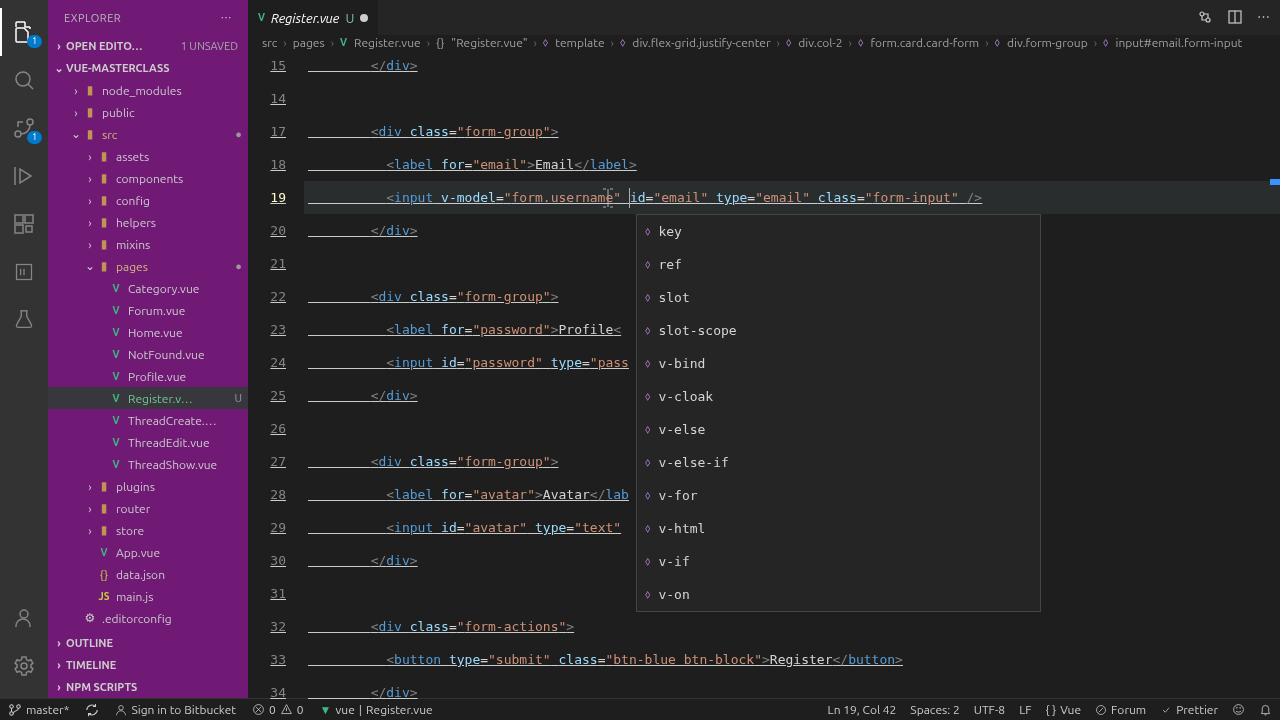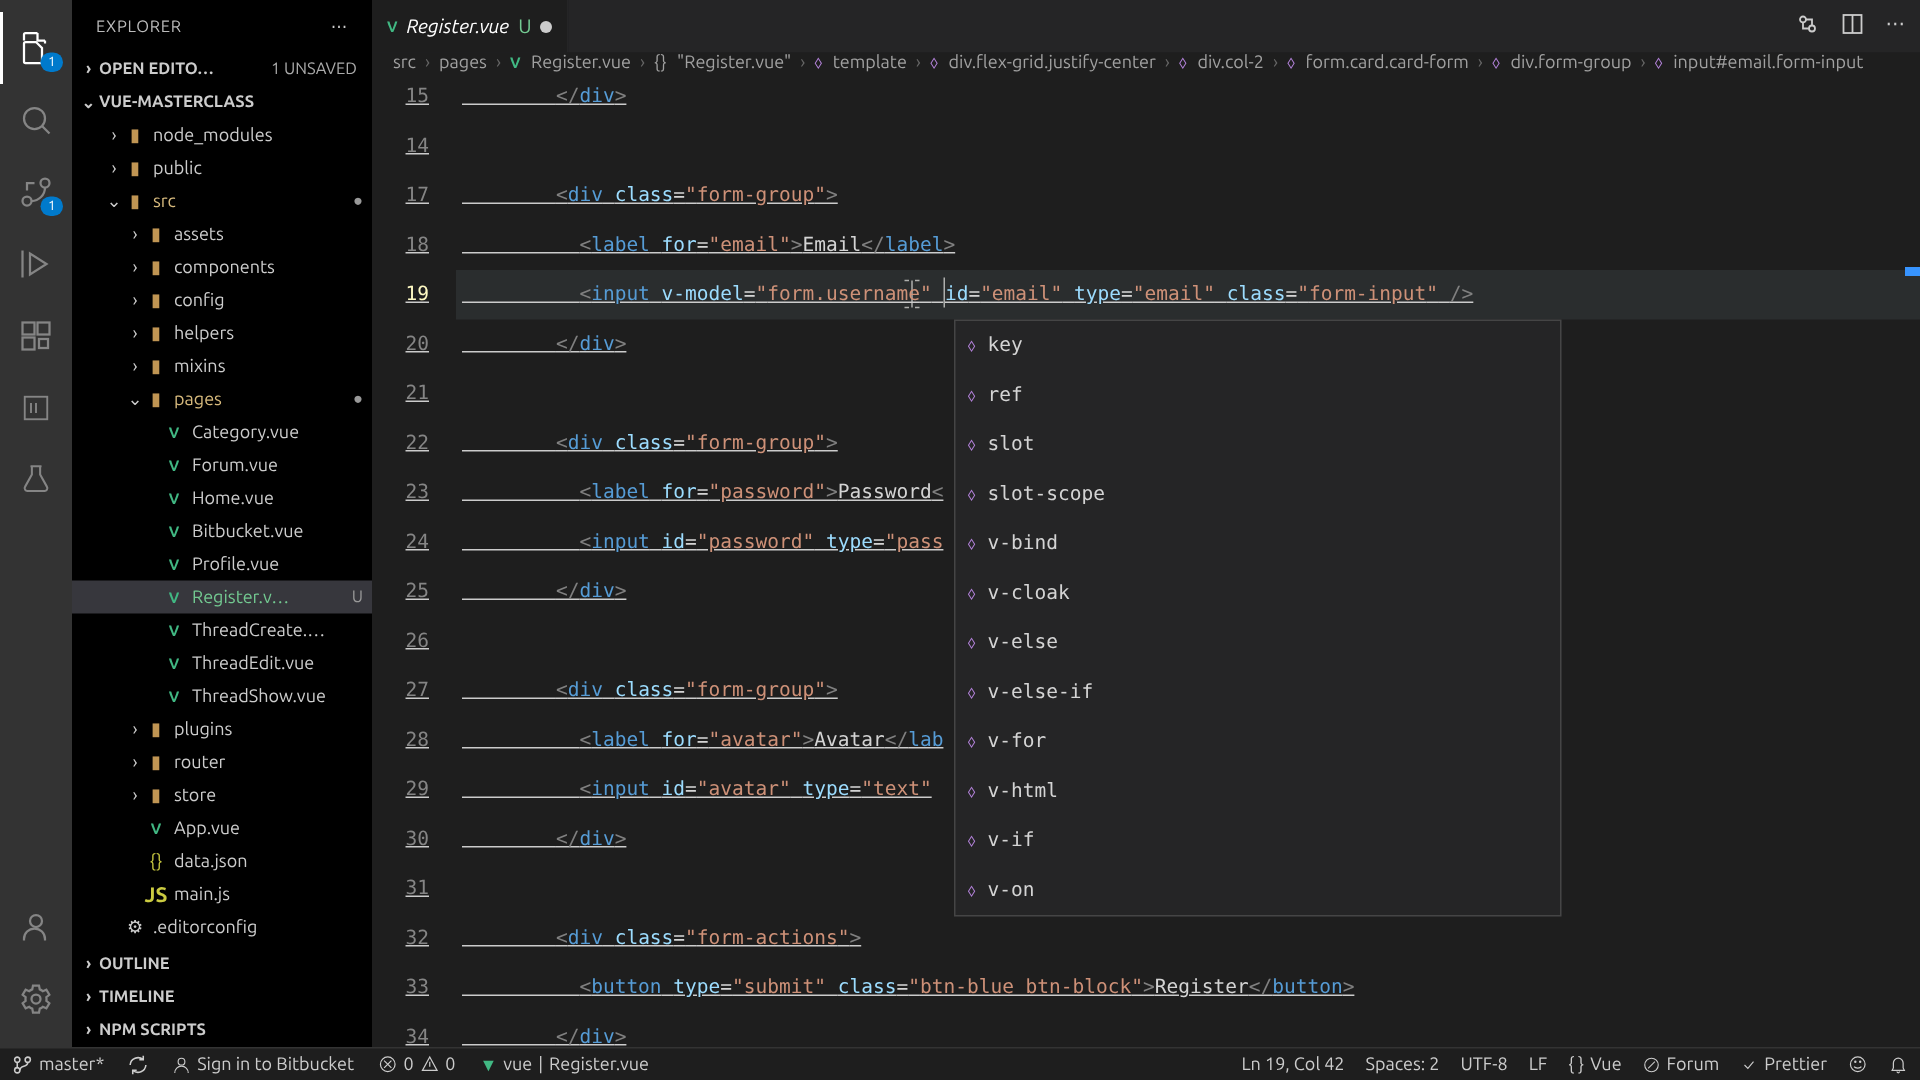--- a/index.html
+++ b/index.html
@@ -35,21 +35,21 @@
 .act-icon.active::before {
   content: ''; position: absolute; left: 0; top: 0; bottom: 0; width: 2px; background: #fff;
 }
 .badge {
   position: absolute; bottom: 8px; right: 6px;
   background: #007acc; color: #fff; font-size: 9px;
   border-radius: 8px; padding: 1px 5px; line-height: 11px;
 }
 .sidebar {
   width: 200px;
-  background: #000000;
+  background: #701a75;
   display: flex; flex-direction: column;
   font-size: 12px;
 }
 .sidebar-header {
   height: 35px; display: flex; align-items: center; padding: 0 16px;
   text-transform: uppercase; font-size: 11px; color: #bbbbbb; letter-spacing: 0.5px;
   justify-content: space-between;
 }
 .section-header {
   height: 22px; display: flex; align-items: center; padding: 0 4px;
@@ -64,21 +64,21 @@
 }
 .tree-item.selected { background: #37373d; }
 .tree-item .ind { display:inline-block; }
 .tree-item .chev { width: 12px; color: #cccccc; display:inline-flex; justify-content:center;}
 .tree-item .icon { width: 16px; margin-right: 4px; display:inline-flex; justify-content:center; align-items:center;}
 .tree-item .label { overflow: hidden; text-overflow: ellipsis; }
 .tree-item .tail { margin-left: auto; padding-right: 6px; color: #999; font-size: 11px; }
 .folder-icon { color: #c09553; }
 .file-vue { color: #41b883; font-size: 10px; font-weight:bold; }
 .file-json { color: #cbcb41; }
-.file-js { color: #cbcb41; font-weight:bold; font-size:14px;text-align:right;}
+.file-js { color: #cbcb41; font-weight:bold; font-size:10px;text-align:right;}
 .modified { color: #d7ba7d; }
 .untracked { color: #73c991; }
 .ellipsis-icon { color:#cccccc; }
 
 .editor-area { flex: 1; display: flex; flex-direction: column; min-width:0; background:#1e1e1e;}
 .tabs {
   height: 35px; background: #252526; display: flex; align-items: center;
 }
 .tab {
   height: 35px; padding: 0 10px; display: flex; align-items: center; gap: 6px;
@@ -292,21 +292,21 @@
           <span class="label">Forum.vue</span>
         </div>
       <div class="tree-item">
           <span class="ind" style="width:52px"></span>
           <span class="icon file-vue">V</span>
           <span class="label">Home.vue</span>
         </div>
       <div class="tree-item">
           <span class="ind" style="width:52px"></span>
           <span class="icon file-vue">V</span>
-          <span class="label">Bitbucket.vue</span>
+          <span class="label">NotFound.vue</span>
         </div>
       <div class="tree-item">
           <span class="ind" style="width:52px"></span>
           <span class="icon file-vue">V</span>
           <span class="label">Profile.vue</span>
         </div>
       <div class="tree-item selected untracked">
           <span class="ind" style="width:52px"></span>
           <span class="icon file-vue">V</span>
           <span class="label">Register.v…</span>
@@ -460,21 +460,21 @@
       <div class="code">
         <div class="hl-line" style="top:132px"></div>
         <div class="code-line"><span class="txt">        </span><span class="tag">&lt;/</span><span class="tagname">div</span><span class="tag">&gt;</span></div>
         <div class="code-line"></div>
         <div class="code-line"><span class="txt">        </span><span class="tag">&lt;</span><span class="tagname">div</span> <span class="attr">class</span><span class="txt">=</span><span class="str">"<span>form-group</span>"</span><span class="tag">&gt;</span></div>
         <div class="code-line"><span class="txt">          </span><span class="tag">&lt;</span><span class="tagname">label</span> <span class="attr">for</span><span class="txt">=</span><span class="str">"email"</span><span class="tag">&gt;</span><span class="txt">Email</span><span class="tag">&lt;/</span><span class="tagname">label</span><span class="tag">&gt;</span></div>
         <div class="code-line" style="position:relative;z-index:1"><span class="txt">          </span><span class="tag">&lt;</span><span class="tagname">input</span> <span class="attr">v-model</span><span class="txt">=</span><span class="str">"<span>form.username</span>"</span> <span class="cursor"></span><span class="attr">id</span><span class="txt">=</span><span class="str">"email"</span> <span class="attr">type</span><span class="txt">=</span><span class="str">"email"</span> <span class="attr">class</span><span class="txt">=</span><span class="str">"<span>form-input</span>"</span> <span class="tag">/&gt;</span></div>
         <div class="code-line"><span class="txt">        </span><span class="tag">&lt;/</span><span class="tagname">div</span><span class="tag">&gt;</span></div>
         <div class="code-line"></div>
         <div class="code-line"><span class="txt">        </span><span class="tag">&lt;</span><span class="tagname">div</span> <span class="attr">class</span><span class="txt">=</span><span class="str">"<span>form-group</span>"</span><span class="tag">&gt;</span></div>
-        <div class="code-line"><span class="txt">          </span><span class="tag">&lt;</span><span class="tagname">label</span> <span class="attr">for</span><span class="txt">=</span><span class="str">"password"</span><span class="tag">&gt;</span><span class="txt">Password</span><span class="tag">&lt;</span></div>
+        <div class="code-line"><span class="txt">          </span><span class="tag">&lt;</span><span class="tagname">label</span> <span class="attr">for</span><span class="txt">=</span><span class="str">"password"</span><span class="tag">&gt;</span><span class="txt">Profile</span><span class="tag">&lt;</span></div>
         <div class="code-line"><span class="txt">          </span><span class="tag">&lt;</span><span class="tagname">input</span> <span class="attr">id</span><span class="txt">=</span><span class="str">"password"</span> <span class="attr">type</span><span class="txt">=</span><span class="str">"pass</span></div>
         <div class="code-line"><span class="txt">        </span><span class="tag">&lt;/</span><span class="tagname">div</span><span class="tag">&gt;</span></div>
         <div class="code-line"></div>
         <div class="code-line"><span class="txt">        </span><span class="tag">&lt;</span><span class="tagname">div</span> <span class="attr">class</span><span class="txt">=</span><span class="str">"<span>form-group</span>"</span><span class="tag">&gt;</span></div>
         <div class="code-line"><span class="txt">          </span><span class="tag">&lt;</span><span class="tagname">label</span> <span class="attr">for</span><span class="txt">=</span><span class="str">"avatar"</span><span class="tag">&gt;</span><span class="txt">Avatar</span><span class="tag">&lt;/</span><span class="tagname">lab</span></div>
         <div class="code-line"><span class="txt">          </span><span class="tag">&lt;</span><span class="tagname">input</span> <span class="attr">id</span><span class="txt">=</span><span class="str">"avatar"</span> <span class="attr">type</span><span class="txt">=</span><span class="str">"text"</span></div>
         <div class="code-line"><span class="txt">        </span><span class="tag">&lt;/</span><span class="tagname">div</span><span class="tag">&gt;</span></div>
         <div class="code-line"></div>
         <div class="code-line"><span class="txt">        </span><span class="tag">&lt;</span><span class="tagname">div</span> <span class="attr">class</span><span class="txt">=</span><span class="str">"<span>form-actions</span>"</span><span class="tag">&gt;</span></div>
         <div class="code-line"><span class="txt">          </span><span class="tag">&lt;</span><span class="tagname">button</span> <span class="attr">type</span><span class="txt">=</span><span class="str">"submit"</span> <span class="attr">class</span><span class="txt">=</span><span class="str">"<span>btn-blue btn-block</span>"</span><span class="tag">&gt;</span><span class="txt">Register</span><span class="tag">&lt;/</span><span class="tagname">button</span><span class="tag">&gt;</span></div>

